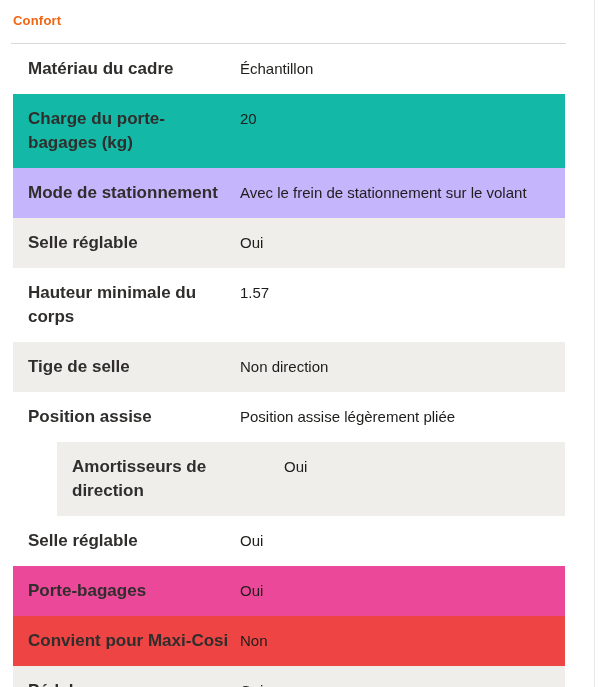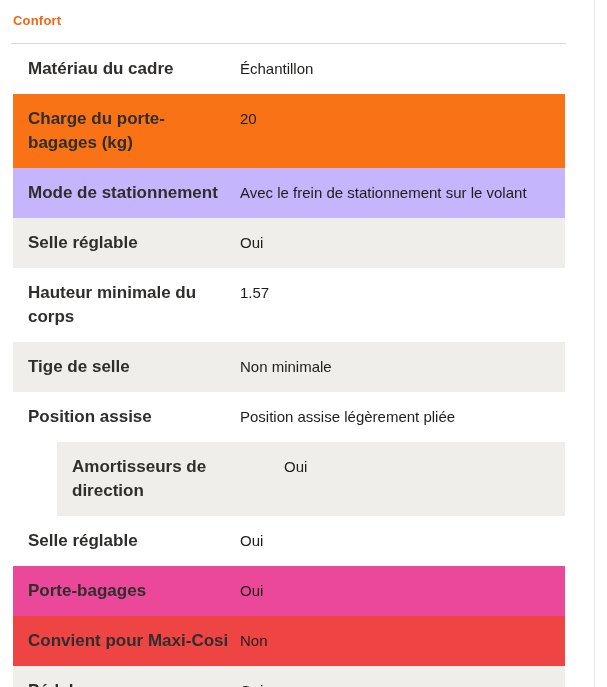--- a/index.html
+++ b/index.html
@@ -68,39 +68,39 @@
 
 <h2 class="section-title" style="color: rgb(241, 102, 18);">Confort</h2>
 
 <div class="divider"></div>
 
 <div class="spec-table">
     <div class="row" style="background: rgb(255, 255, 255);">
       <div class="label">Matériau du cadre</div>
       <div class="value">Échantillon</div>
     </div>
-    <div class="row" style="background: #f97316;">
+    <div class="row" style="background: #14b8a6;">
       <div class="label">Charge du porte-bagages (kg)</div>
       <div class="value">20</div>
     </div>
     <div class="row" style="background: #c4b5fd;">
       <div class="label">Mode de stationnement</div>
       <div class="value">Avec le frein de stationnement sur le volant</div>
     </div>
     <div class="row" style="background: rgb(240, 238, 234);">
       <div class="label">Selle réglable</div>
       <div class="value">Oui</div>
     </div>
     <div class="row" style="background: rgb(255, 255, 255);">
       <div class="label">Hauteur minimale du corps</div>
       <div class="value">1.57</div>
     </div>
     <div class="row" style="background: rgb(240, 238, 234);">
       <div class="label">Tige de selle</div>
-      <div class="value">Non minimale</div>
+      <div class="value">Non direction</div>
     </div>
     <div class="row" style="background: rgb(255, 255, 255);">
       <div class="label">Position assise</div>
       <div class="value">Position assise légèrement pliée</div>
     </div>
     <div class="row" style="background: rgb(240, 238, 234); margin-left: 44px;">
       <div class="label">Amortisseurs de direction</div>
       <div class="value">Oui</div>
     </div>
     <div class="row" style="background: rgb(255, 255, 255);">

